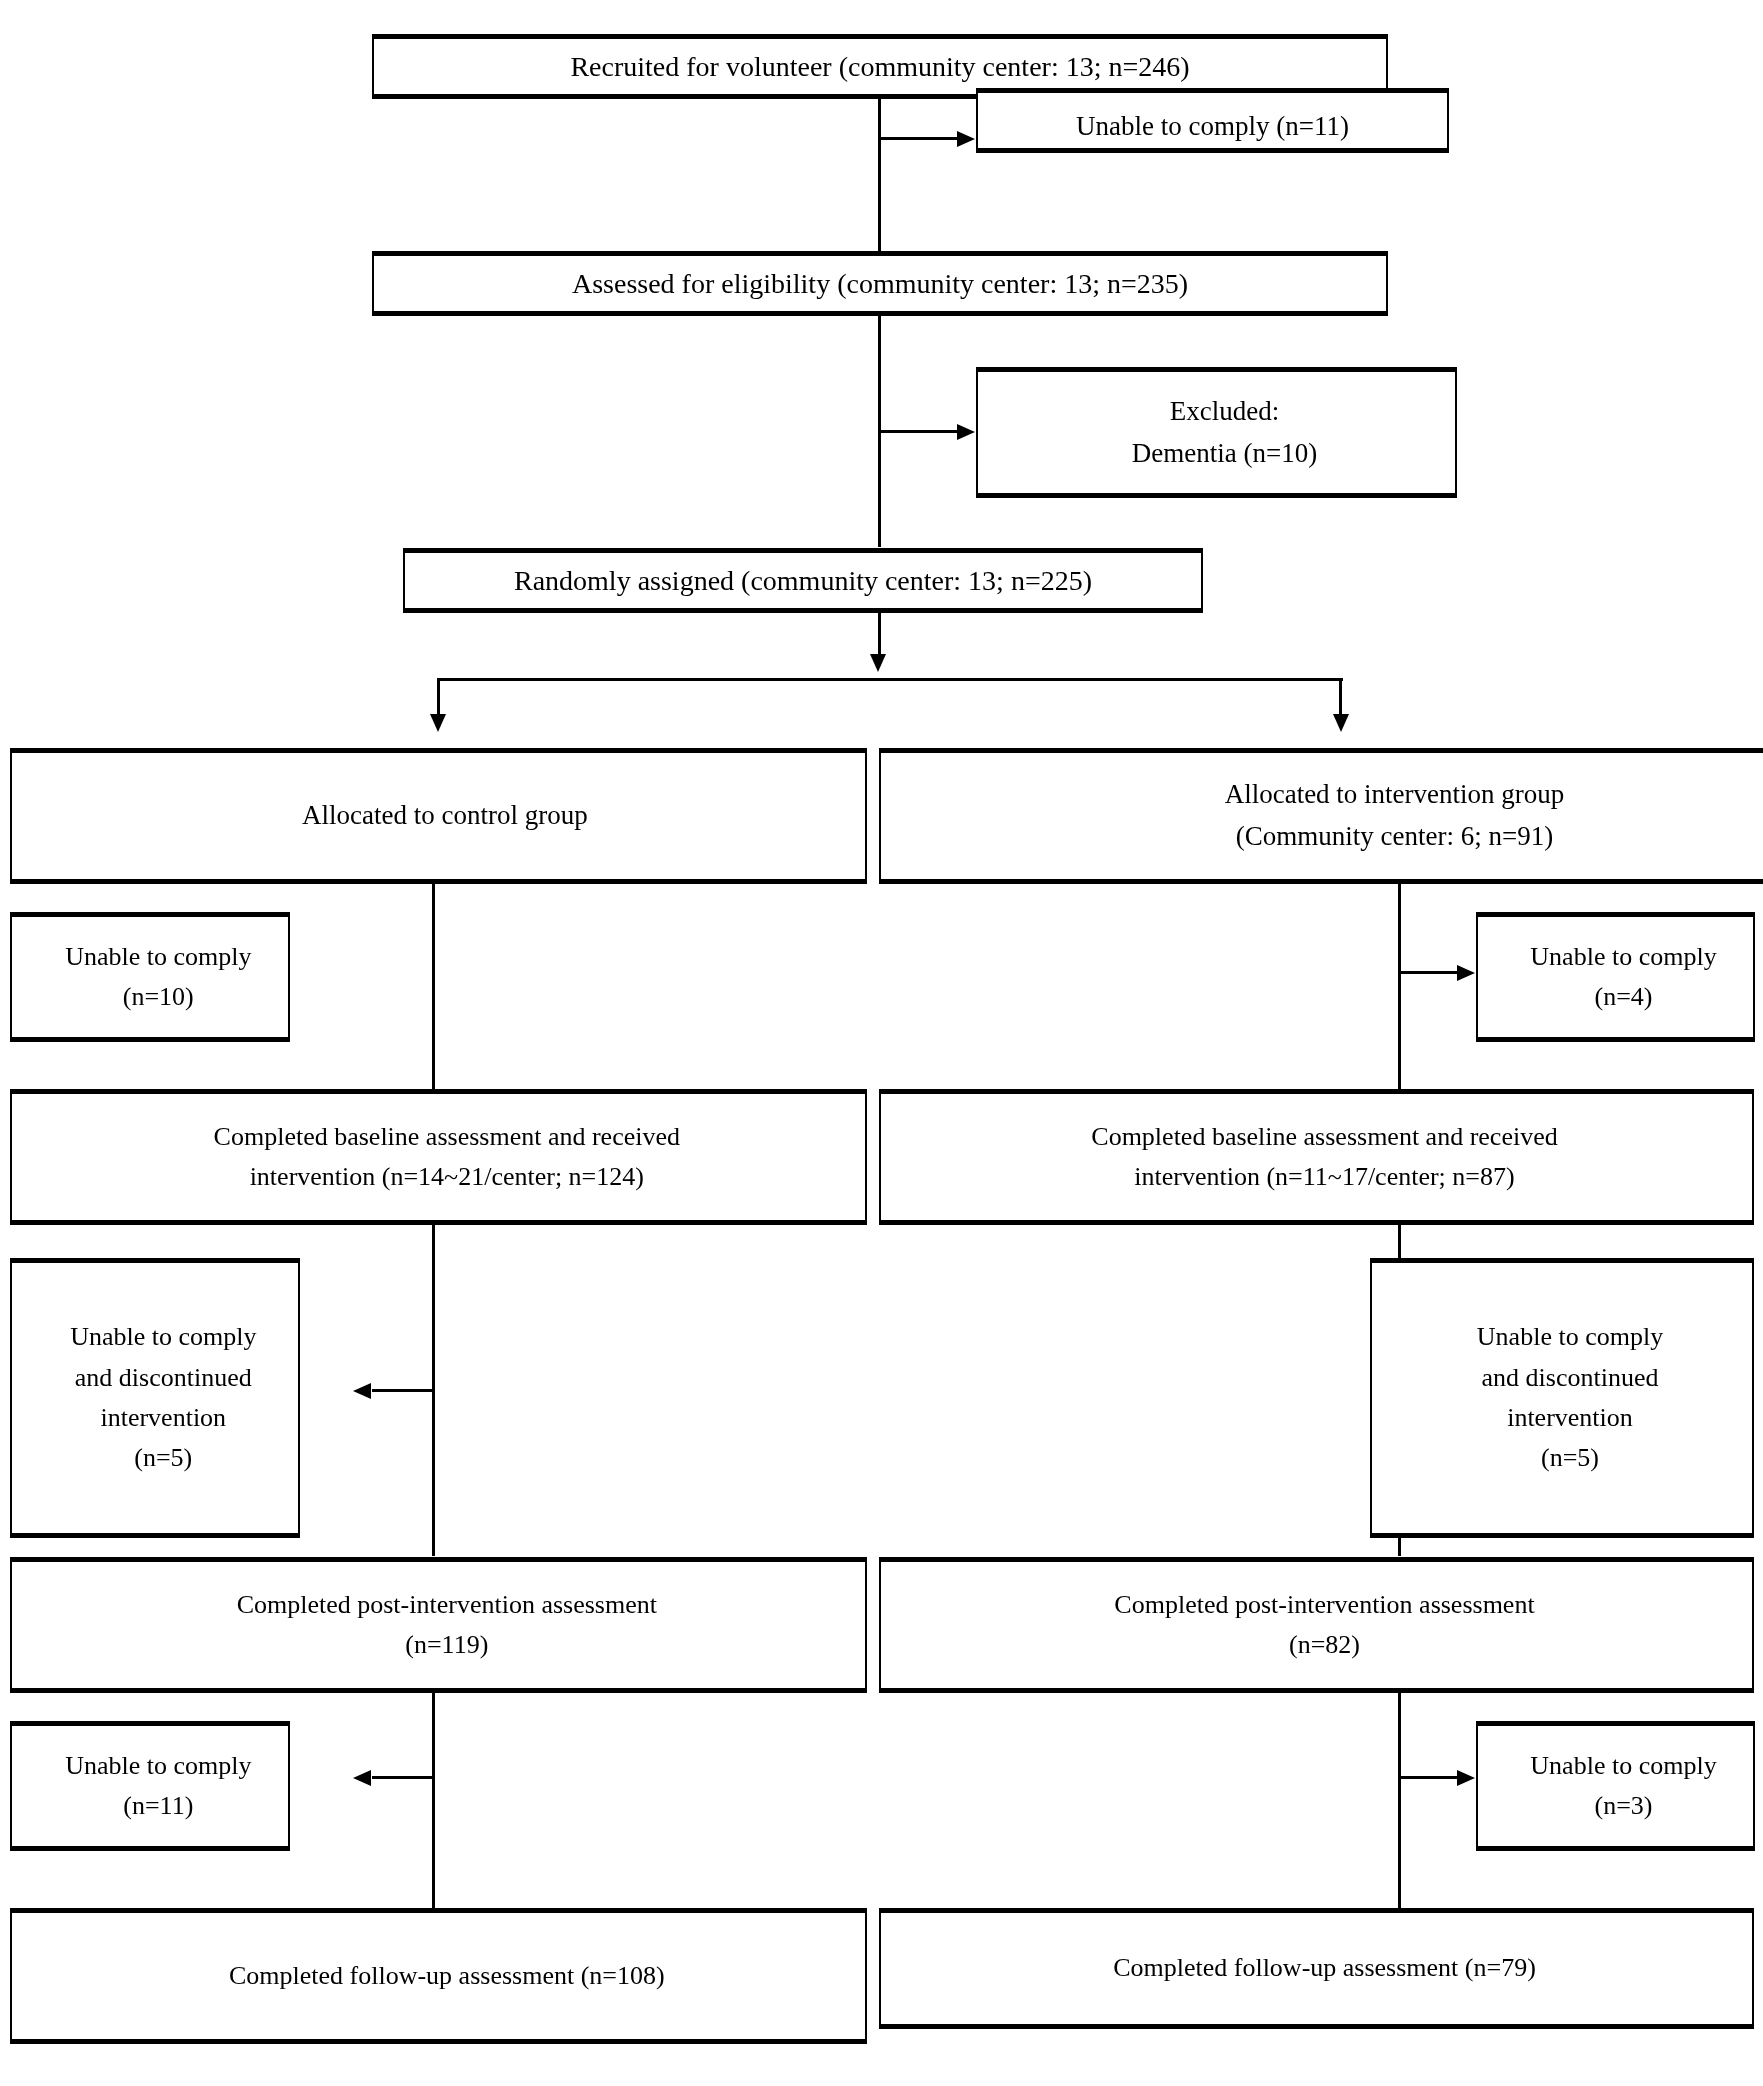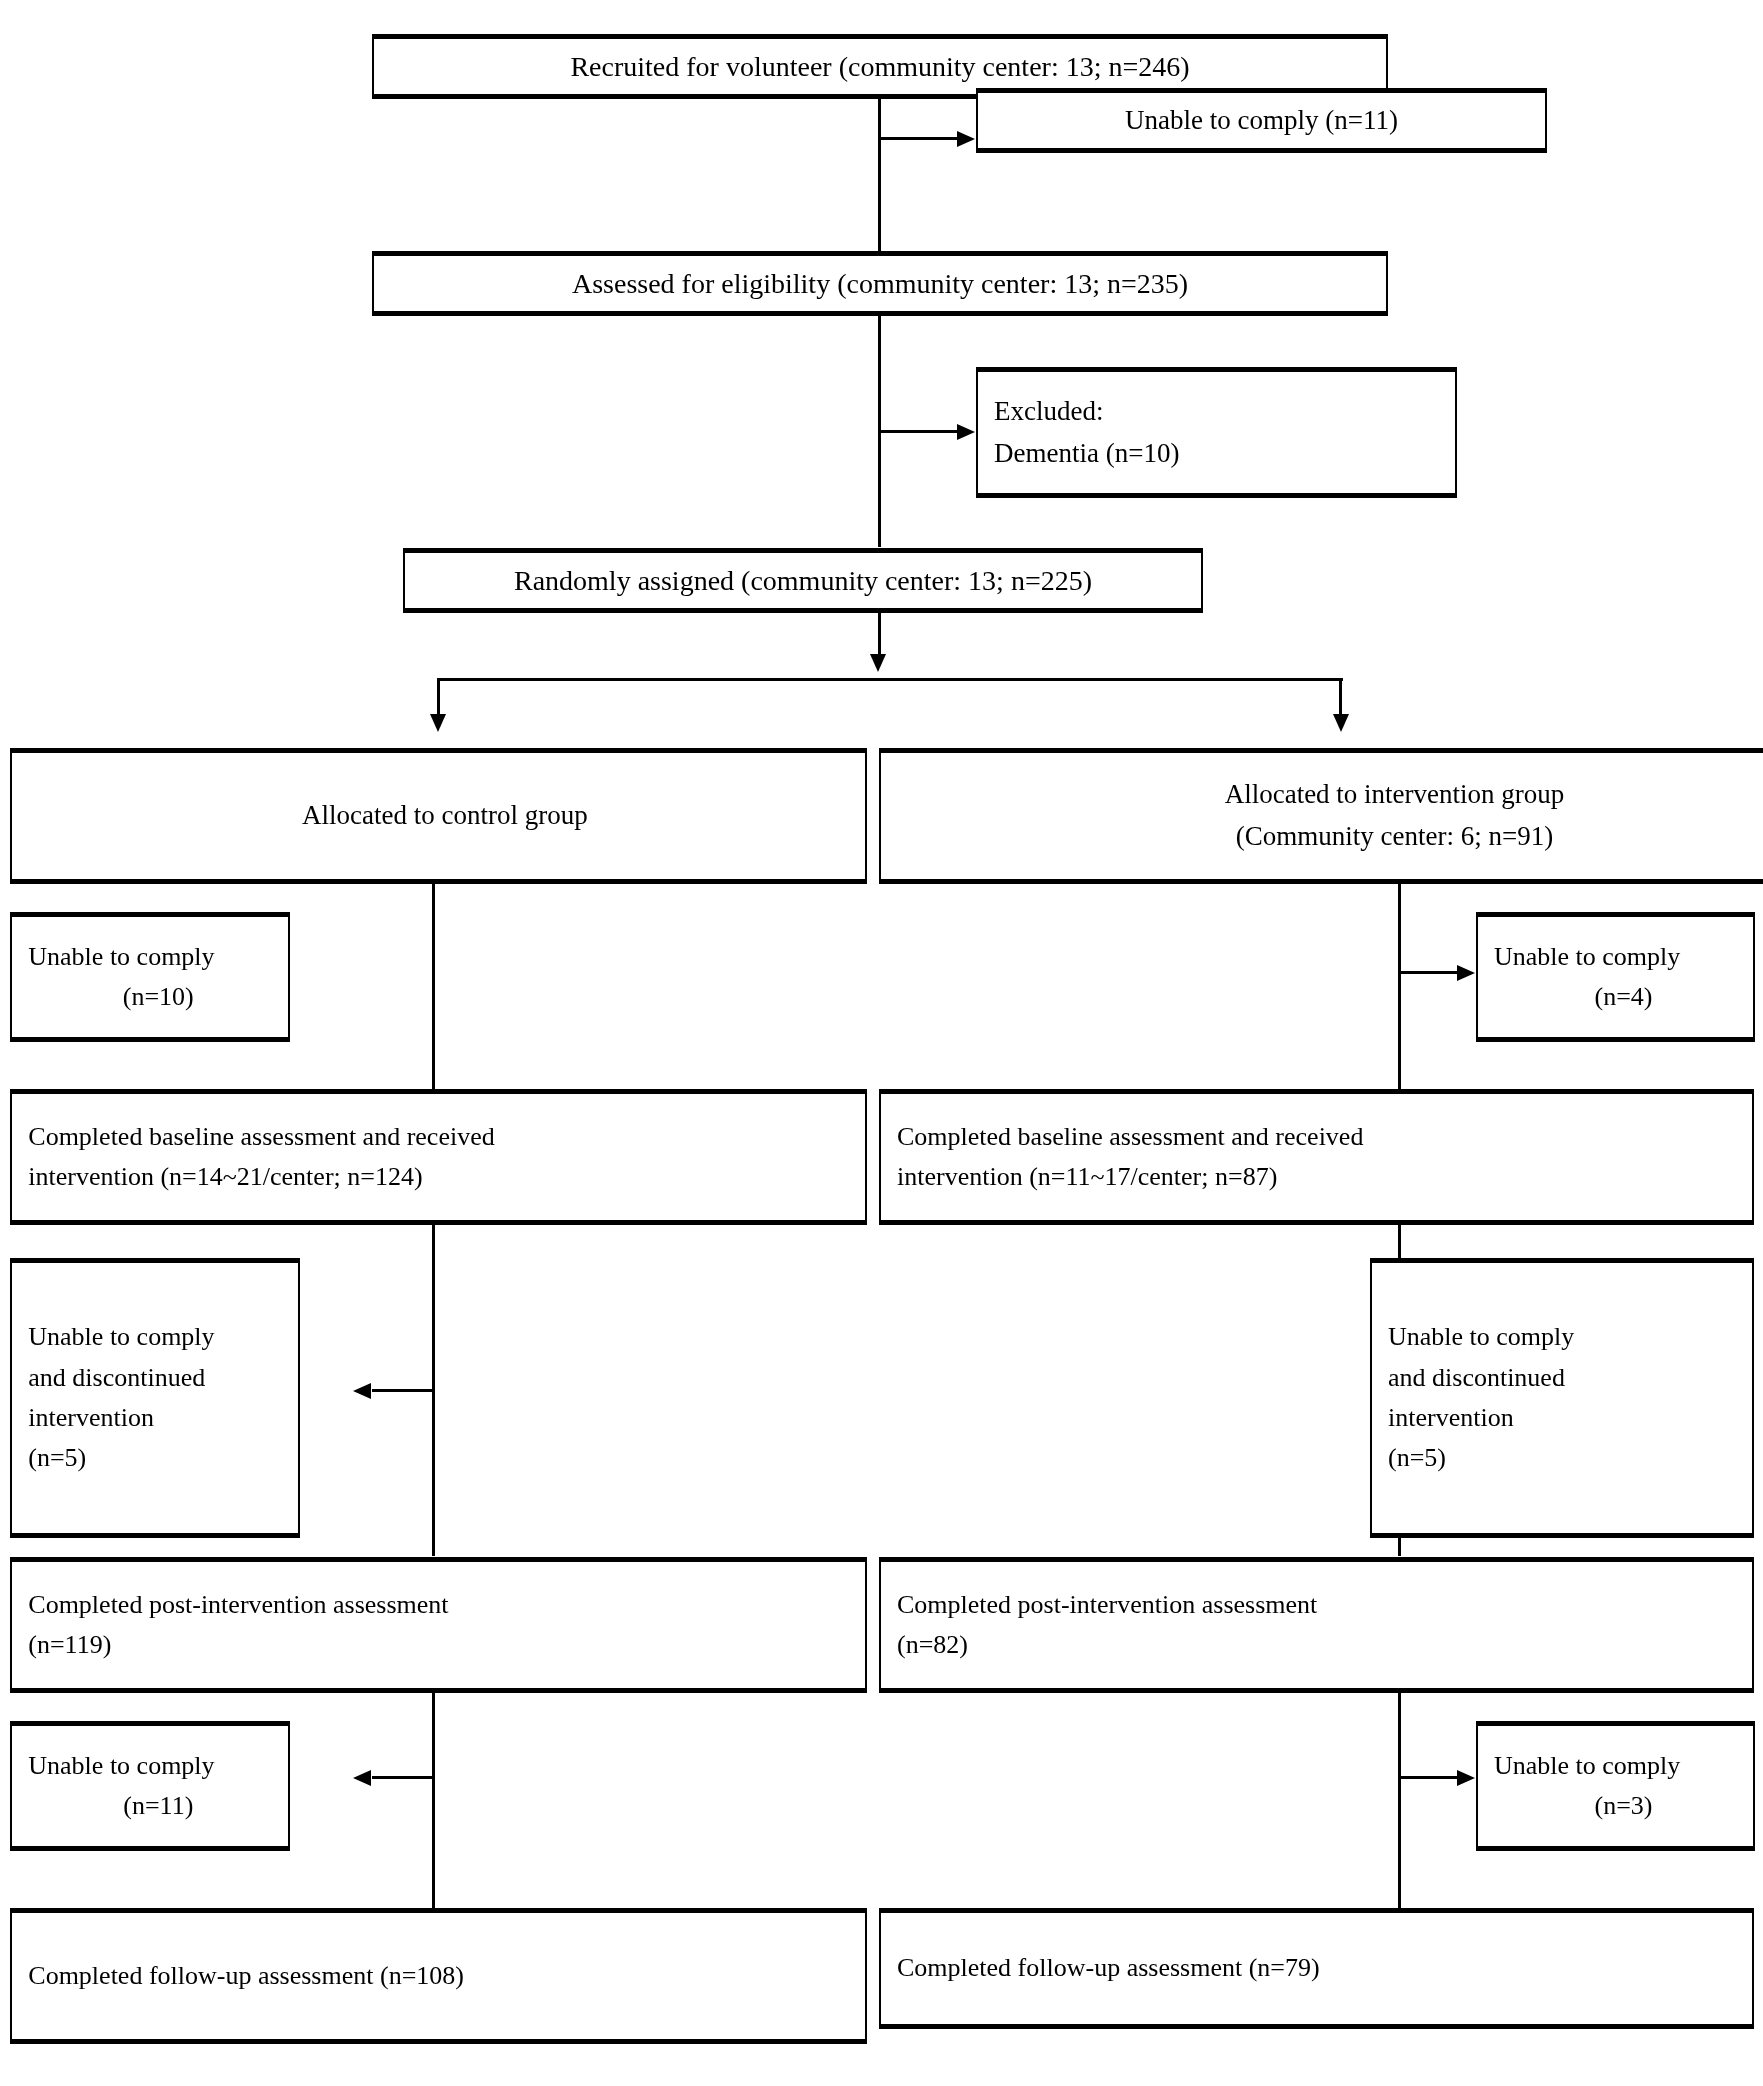--- a/index.html
+++ b/index.html
@@ -5,21 +5,21 @@
   html,body{margin:0;padding:0;background:#ffffff;}
   body{width:1764px;height:2087px;position:relative;
        font-family:"Liberation Serif","DejaVu Serif",serif;color:#000;}
   #stage{position:absolute;left:0;top:0;width:1764px;height:2087px;overflow:hidden;}
 
   .box{position:absolute;box-sizing:border-box;background:#fff;
        border:2.3px solid #000;border-top-width:5.1px;border-bottom-width:5.1px;
        display:flex;flex-direction:column;justify-content:center;}
   .box .ln{display:block;line-height:1.55;white-space:pre;}
   .ctr{text-align:center;}
-  .lft{text-align:left;}
+  .lft{text-align:center;}
   .pad-l{padding-left:16px;}
 
   .t60{font-size:28px;}
   .t58{font-size:27px;}
   .t56{font-size:26px;}
 
   
   .vline{position:absolute;background:#000;width:3.3px;}
   .hline{position:absolute;background:#000;height:3.3px;}
 
@@ -36,21 +36,21 @@
 
   <div class="box" style="left:372px;top:34px;width:1016px;height:65px;">
     <span class="ln t60 ctr">Recruited for volunteer (community center: 13; n=246)</span>
   </div>
 
   <div class="vline" style="left:878px;top:99px;height:175px;"></div>
 
   <div class="hline" style="left:878px;top:137px;width:82px;"></div>
   <div class="ar ar-right" style="left:957px;top:131px;"></div>
 
-  <div class="box" style="left:976px;top:88px;width:571px;height:65px;">
+  <div class="box" style="left:976px;top:88px;width:473px;height:65px;justify-content:flex-end;">
     <span class="ln t58 ctr">Unable to comply (n=11)</span>
   </div>
 
   <div class="box" style="left:372px;top:251px;width:1016px;height:65px;">
     <span class="ln t60 ctr">Assessed for eligibility (community center: 13; n=235)</span>
   </div>
 
   <div class="vline" style="left:878px;top:316px;height:231px;"></div>
   <div class="hline" style="left:878px;top:430px;width:82px;"></div>
   <div class="ar ar-right" style="left:957px;top:424px;"></div>

